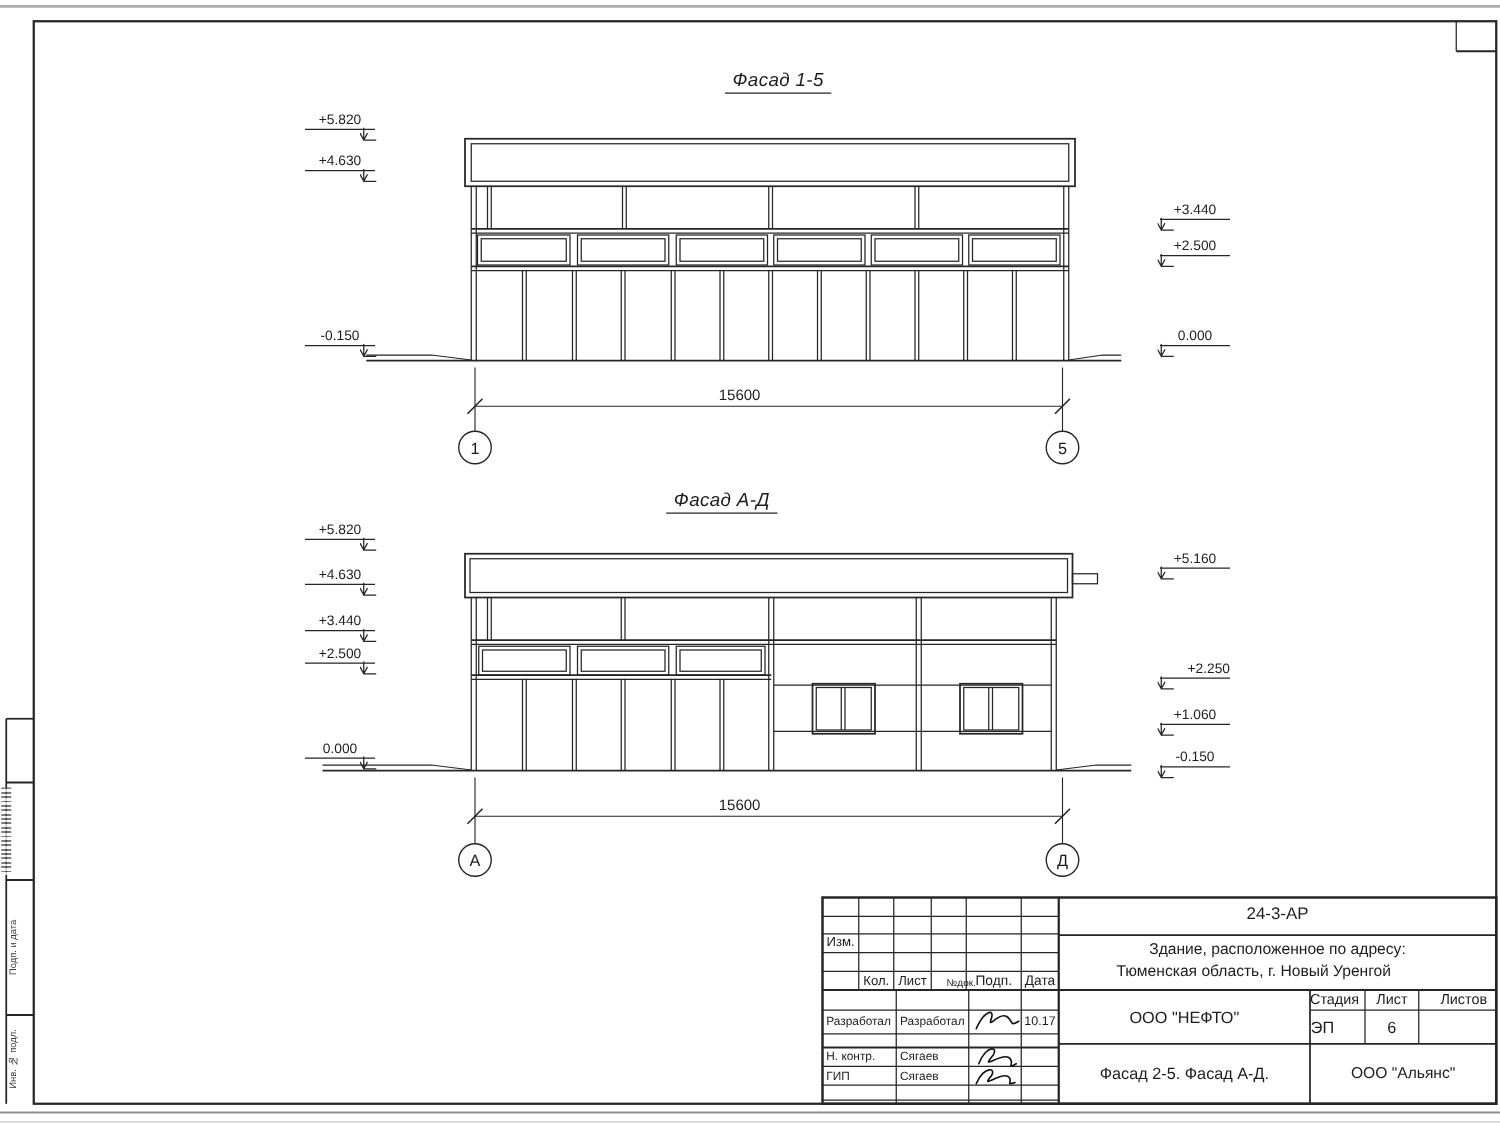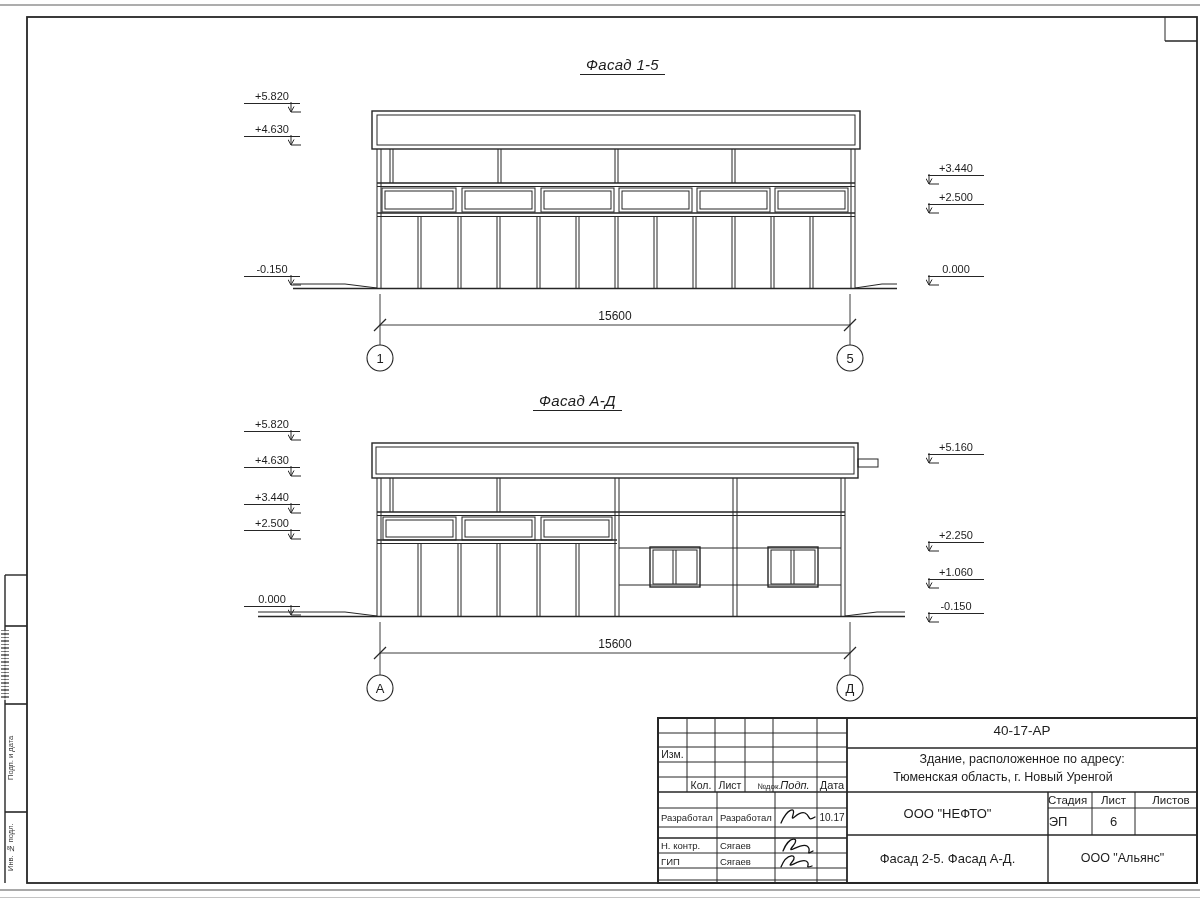--- a/index.html
+++ b/index.html
@@ -8,21 +8,21 @@
   svg.lines{position:absolute;left:0;top:0;}
   .t{position:absolute;white-space:nowrap;}
   .c{text-align:center;}
   .title{font-size:15px;font-style:italic;letter-spacing:.3px;}
   .title span{border-bottom:1.2px solid #222;padding:0 6px 1px;}
   .elev{position:absolute;width:56px;font-size:11px;text-align:center;
         border-bottom:1px solid #262626;padding-bottom:0;line-height:13px;height:13px;}
   .elev svg{position:absolute;top:100%;margin-top:-1px;}
   .elev-l svg{right:-2px;}
   .elev-r svg{left:-2px;}
-  .dim{font-size:12px;width:80px;text-align:center;}
+  .dim{font-size:12px;width:80px;}
   .tb{font-size:10.5px;}
   .strip-label{position:absolute;writing-mode:vertical-rl;transform:rotate(180deg);
         font-size:7.5px;color:#3a3a3a;text-align:center;}
   .smudge{position:absolute;left:1px;top:630px;width:8px;height:70px;opacity:.75;
         background:repeating-linear-gradient(180deg,#555 0 1.5px,#fff 1.5px 3.5px);}
 </style>
 </head>
 <body>
 
 <div class="sheet">
@@ -330,48 +330,48 @@
         <path d="M3,0 V10 M0,4.5 L3,10 L6,4.5 M3,10 H13" stroke="#262626" fill="none"></path>
       </svg>
   </div>
 
   <div class="elev elev-r" style="left:928px;top:441px;">
     <span>+5.160</span>
     <svg width="14" height="13">
         <path d="M3,0 V10 M0,4.5 L3,10 L6,4.5 M3,10 H13" stroke="#262626" fill="none"></path>
       </svg>
   </div>
-  <div class="elev elev-r" style="left:928px;top:529px;">
+  <div class="elev elev-r" style="left:928px;top:529px;text-align:right;">
     <span>+2.250</span>
     <svg width="14" height="13">
         <path d="M3,0 V10 M0,4.5 L3,10 L6,4.5 M3,10 H13" stroke="#262626" fill="none"></path>
       </svg>
   </div>
   <div class="elev elev-r" style="left:928px;top:566px;">
     <span>+1.060</span>
     <svg width="14" height="13">
         <path d="M3,0 V10 M0,4.5 L3,10 L6,4.5 M3,10 H13" stroke="#262626" fill="none"></path>
       </svg>
   </div>
   <div class="elev elev-r" style="left:928px;top:600px;">
     <span>-0.150</span>
     <svg width="14" height="13">
         <path d="M3,0 V10 M0,4.5 L3,10 L6,4.5 M3,10 H13" stroke="#262626" fill="none"></path>
       </svg>
   </div>
 
-  <div class="t c" style="left:847px;top:723px;width:350px;font-size:13.5px;">40-17-АР</div>
+  <div class="t c" style="left:847px;top:723px;width:350px;font-size:13.5px;">24-3-АР</div>
   <div class="t c" style="left:847px;top:752px;width:350px;font-size:12.5px;">Здание, расположенное по адресу:</div>
   <div class="t c" style="left:847px;top:770px;width:312px;font-size:12.5px;">Тюменская область, г. Новый Уренгой</div>
 
   <div class="t tb c" style="left:658px;top:748px;width:29px;">Изм.</div>
   <div class="t tb c" style="left:687px;top:779px;width:28px;">Кол.</div>
   <div class="t tb c" style="left:715px;top:779px;width:30px;">Лист</div>
   <div class="t c" style="left:745px;top:782px;width:48px;font-size:8px;">№док.</div>
-  <div class="t c" style="left:773px;top:779px;width:44px;font-size:11px;font-style:italic;">Подп.</div>
+  <div class="t c" style="left:773px;top:779px;width:44px;font-size:11px;">Подп.</div>
   <div class="t c" style="left:817px;top:779px;width:30px;font-size:11px;">Дата</div>
 
   <div class="t" style="left:661px;top:812px;font-size:9.5px;">Разработал</div>
   <div class="t" style="left:720px;top:812px;font-size:9.5px;">Разработал</div>
   <div class="t c" style="left:817px;top:812px;width:30px;font-size:10px;">10.17</div>
   <div class="t" style="left:661px;top:840px;font-size:9.5px;">Н. контр.</div>
   <div class="t" style="left:720px;top:840px;font-size:9.5px;">Сягаев</div>
   <div class="t" style="left:661px;top:856px;font-size:9.5px;">ГИП</div>
   <div class="t" style="left:720px;top:856px;font-size:9.5px;">Сягаев</div>
 

